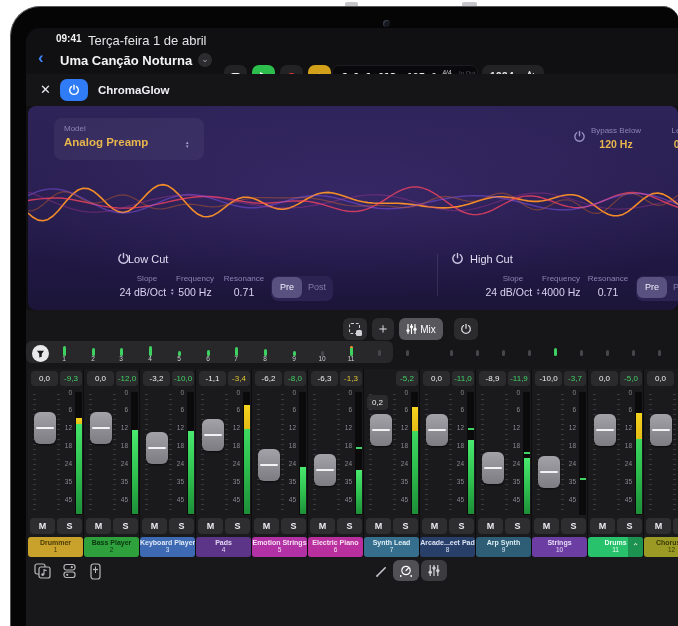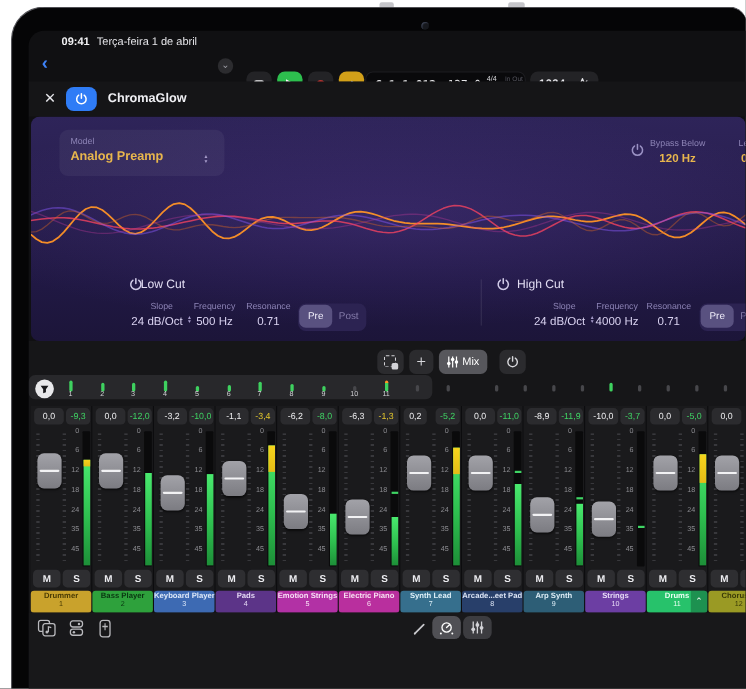--- a/index.html
+++ b/index.html
@@ -10,21 +10,21 @@
   .tab{position:absolute;top:2px;height:6px;background:#c6c6ca;border-radius:2px;}
   .frame{position:absolute;left:10px;top:6px;width:668px;height:620px;background:#050506;
          border-radius:30px 16px 0 0;border-top:1px solid #55555a;border-left:1px solid #55555a;}
   .cam{position:absolute;left:372px;top:13px;width:7px;height:7px;border-radius:50%;
        background:#16181d;box-shadow:inset 1px 1px 1px #3a4050;}
   .screen{position:absolute;left:26px;top:28px;width:652px;height:598px;background:#101012;
           border-radius:14px 0 0 0;overflow:hidden;}
   
   .statusbar{left:16px;top:0;width:652px;height:18px;}
   .st-time{left:14px;top:5px;font-size:10px;font-weight:bold;color:#f2f2f4;}
-  .st-date{left:46px;top:5px;font-size:10px;color:#e4e4e8;}
+  .st-date{left:46px;top:5px;font-size:13px;color:#e4e4e8;}
   .navbar{left:0;top:18px;width:652px;height:28px;}
   .backchev{left:12px;top:2px;font-size:17px;color:#3e82f7;font-weight:bold;}
   .navtitle{left:34px;top:7px;font-size:13px;font-weight:bold;color:#f4f4f6;}
   .titlechev{left:172px;top:7px;width:14px;height:14px;border-radius:50%;background:#2c2c2f;
              color:#9a9aa2;font-size:9px;text-align:center;line-height:13px;}
   .tbtn{top:19px;width:23px;height:24px;border-radius:7px;background:#232326;display:flex;
         align-items:center;justify-content:center;}
   .lcd{left:306px;top:19px;width:144px;height:24px;background:#09090b;border:1px solid #1d1d21;
        border-radius:7px;}
   .lcd-pos{left:8px;top:5px;font-size:11px;font-weight:bold;color:#f0f0f2;
@@ -115,20 +115,21 @@
 
 <div class="screen">
 
   <div class="abs statusbar">
     <span class="abs st-time">09:41</span>
     <span class="abs st-date">Terça-feira 1 de abril</span>
   </div>
 
   <div class="abs navbar">
     <span class="abs backchev">‹</span>
+    <span class="abs navtitle">Uma Canção Noturna</span>
     <span class="abs titlechev">⌄</span>
 
     <div class="abs tbtn" style="left:198px;">
       <div style="width:9px;height:9px;background:#f2f2f4;border-radius:2px;"></div>
     </div>
     <div class="abs tbtn" style="left:226px;background:#2dbf4e;">
       <div style="width:0;height:0;border-left:9px solid #fff;border-top:5.5px solid transparent;border-bottom:5.5px solid transparent;margin-left:2px;"></div>
     </div>
     <div class="abs tbtn" style="left:254px;">
       <div style="width:9px;height:9px;background:#e53935;border-radius:50%;"></div>
@@ -458,21 +459,21 @@
         </div>
         <div class="handle" style="top: 85px;"></div>
         <div class="msbtn" style="left: 2px;">M</div>
         <div class="msbtn" style="left: 29px;">S</div>
         <div class="tile" style="background: rgb(185, 47, 158); color: rgb(248, 223, 241);">
           <div class="tn">Electric Piano</div>
           <div class="tnum">6</div>
         </div>
       </div>
       <div class="strip" style="left: 338px;">
-        <div class="vbox" style="left: 3px; width: 21px;">0,2</div>
+        <div class="vbox" style="left: 3px; width: 21px; margin-top: 24px;">0,2</div>
         <div class="vbox" style="left: 32px; width: 22px; color: rgb(63, 212, 100);">-5,2</div>
         <div class="ticks" style="left: 5px;"></div>
         <div class="ticks" style="left: 29px;"></div>
         <div class="scl" style="top: 20px;">0</div>
         <div class="scl" style="top: 37px;">6</div>
         <div class="scl" style="top: 55px;">12</div>
         <div class="scl" style="top: 73px;">18</div>
         <div class="scl" style="top: 91px;">24</div>
         <div class="scl" style="top: 109px;">35</div>
         <div class="scl" style="top: 127px;">45</div>

